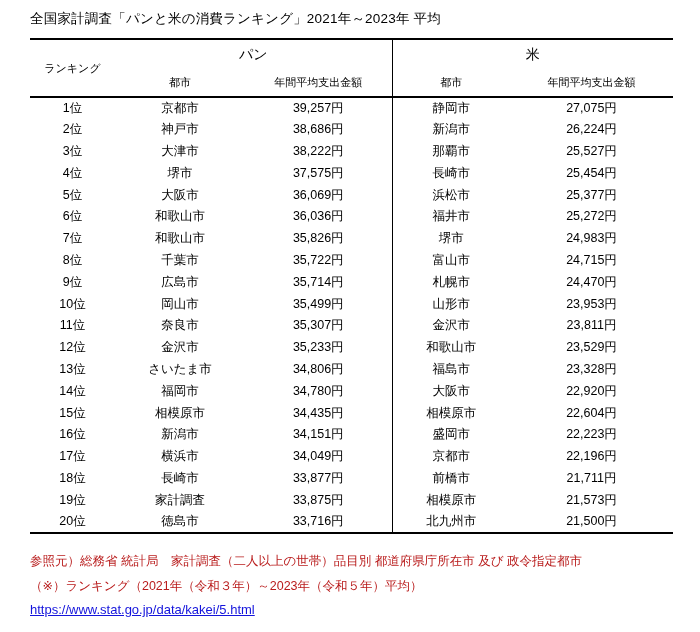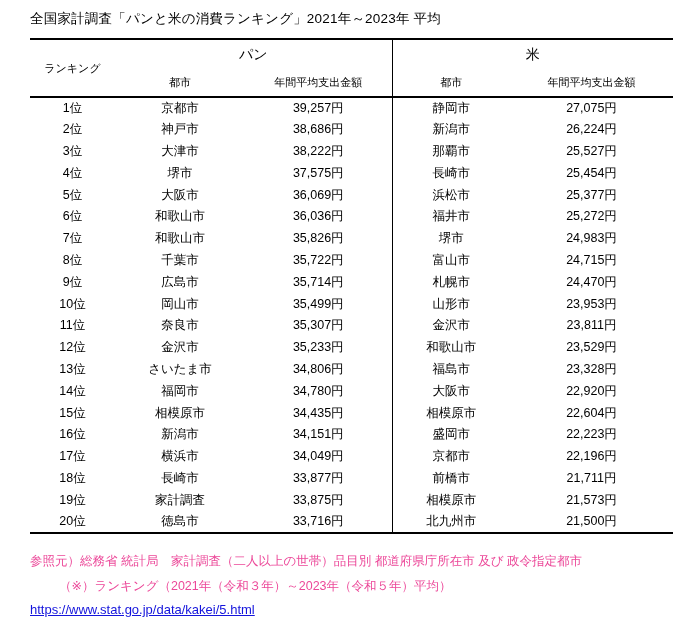--- a/index.html
+++ b/index.html
@@ -43,24 +43,24 @@
   .colhead-row th { height: 28px; font-size: 11px; font-weight: bold; padding-bottom: 4px; }
   th.ranking-head { font-size: 11px; font-weight: normal; }
   tbody td { height: 21.8px; font-size: 12.5px; }
   .vline { border-left: 1.5px solid #000; }
 
   .footer-line {
     position: absolute;
     left: 30px;
     font-size: 12.5px;
     white-space: nowrap;
-    color: #ec4899;
+    color: #b91c1c;
   }
   .footer-source { top: 553px; }
-  .footer-note { top: 578px; margin-left: 29px; }
+  .footer-note { top: 578px; }
   .footer-link {
     position: absolute;
     left: 30px; top: 602px;
     font-size: 13px;
     text-decoration: underline;
     white-space: nowrap;
   }
 </style>
 </head>
 <body style="color: rgb(0, 0, 0); background: rgb(255, 255, 255);">

